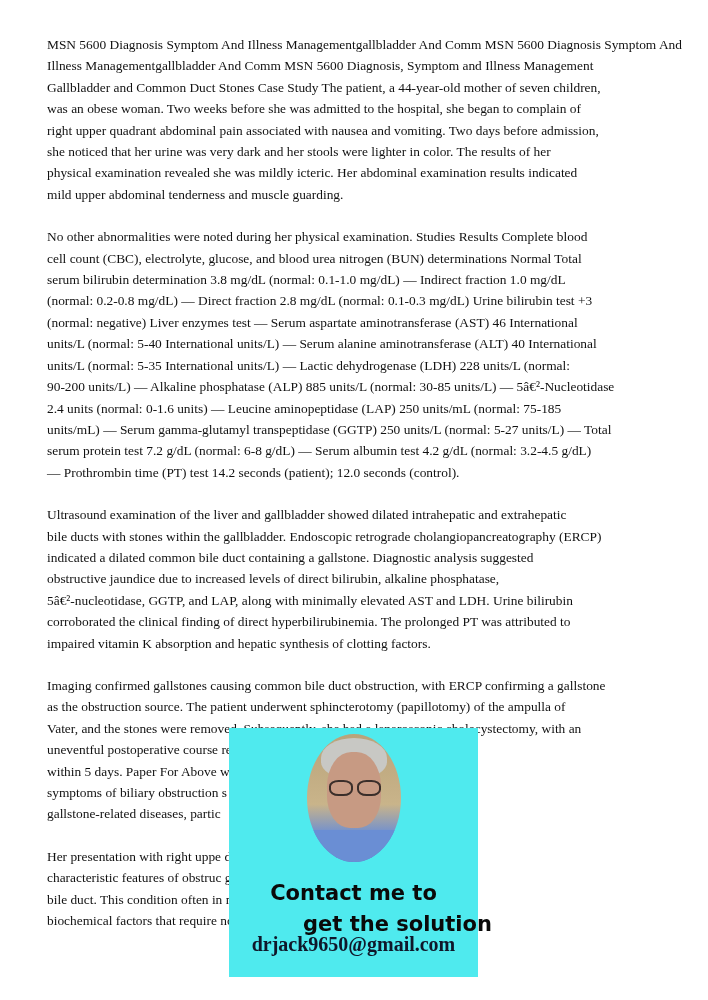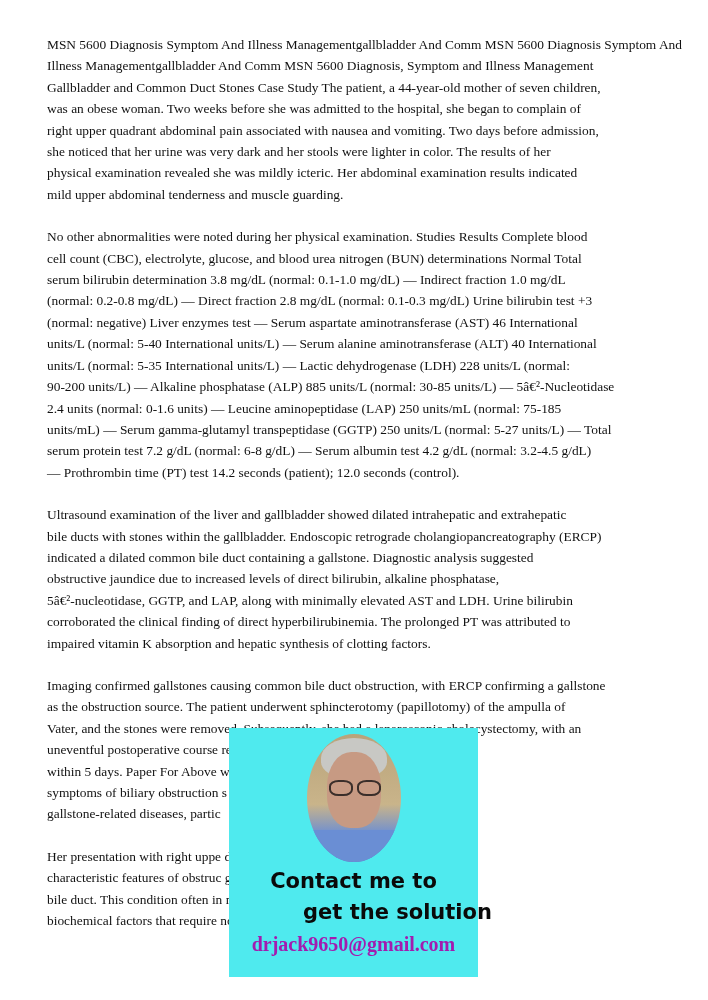--- a/index.html
+++ b/index.html
@@ -68,33 +68,34 @@
     .cta {
       position: absolute;
       left: 0;
       width: 249px;
       text-align: center;
       font-family: "DejaVu Sans", "Liberation Sans", sans-serif;
       font-weight: bold;
       color: #0a0a0a;
       font-size: 21px;
       line-height: 30px;
+      margin-top: 12px;
     }
     .cta.l1 { top: 138px; }
     .cta.l2 { top: 169px; padding-left: 44px; }
     .email {
       position: absolute;
       left: 0;
       top: 205px;
       width: 249px;
       text-align: center;
       font-family: "Liberation Serif", "DejaVu Serif", serif;
       font-weight: bold;
       font-size: 20px;
-      color: #a21caf;
+      color: #0f172a;
     }
   </style>
 </head>
 <body>
 
 <div class="page">
   <div class="para">
     <span class="line">MSN 5600 Diagnosis Symptom And Illness Managementgallbladder And Comm MSN 5600 Diagnosis Symptom And</span>
     <span class="line">Illness Managementgallbladder And Comm MSN 5600 Diagnosis, Symptom and Illness Management</span>
     <span class="line">Gallbladder and Common Duct Stones Case Study The patient, a 44-year-old mother of seven children,</span>

